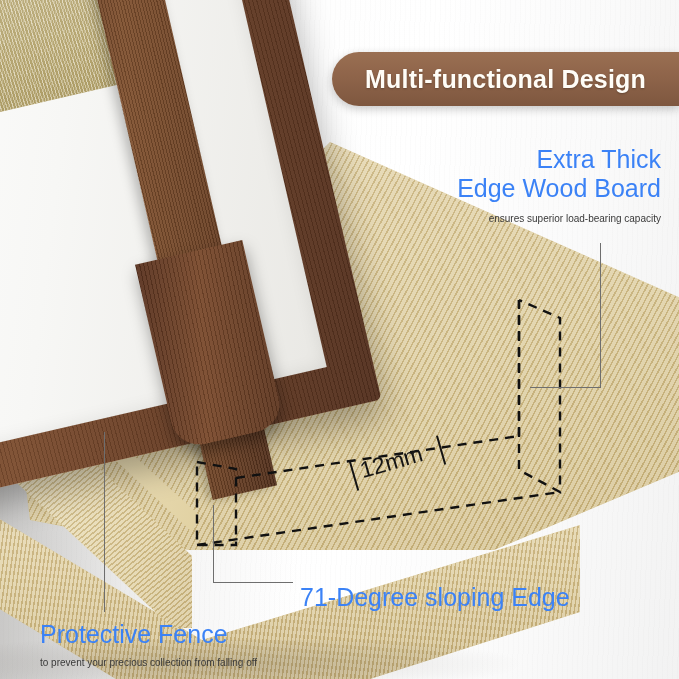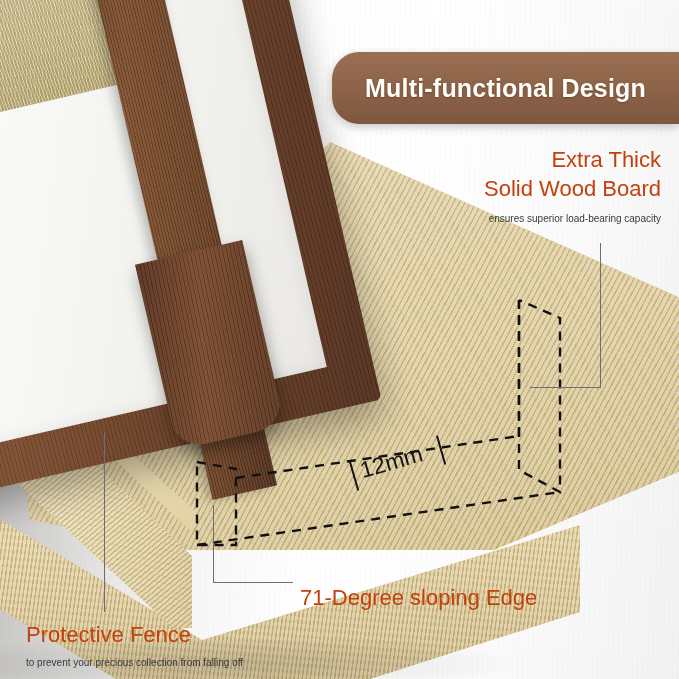--- a/index.html
+++ b/index.html
@@ -120,42 +120,42 @@
     background:linear-gradient(100deg,#fbf3dd,#ecdfb8 50%,#dccb99);
     clip-path:polygon(0px 0px, 268px 244px, 262px 262px, 0px 16px);
   }
   .shelf-shadow{
     position:absolute;left:-30px;top:520px;width:700px;height:60px;
     background:radial-gradient(60% 70% at 40% 40%,rgba(90,85,78,.22),rgba(255,255,255,0) 72%);
   }
 
   
   .banner{
-    position:absolute;left:332px;top:52px;width:347px;height:72px;
+    position:absolute;left:332px;top:52px;width:347px;height:54px;
     background:linear-gradient(180deg,#9a6f52 0%,#8d6349 50%,#7e573f 100%);
     border-radius:27px 0 0 27px;
     box-shadow:0 3px 10px rgba(0,0,0,.22);
     display:flex;align-items:center;justify-content:center;
   }
   .banner-text{
     color:#fffdf7;font-size:25px;font-weight:bold;letter-spacing:.2px;
     white-space:nowrap;text-shadow:0 1px 2px rgba(0,0,0,.25);
   }
 
   
   .callout{position:absolute;}
   .callout .title{
-    color:#c2410c;font-size:22px;line-height:29px;font-weight:400;white-space:nowrap;
+    color:#3b82f6;font-size:25px;line-height:29px;font-weight:400;white-space:nowrap;
   }
   .callout .sub{
     color:#3a3a3a;font-size:10px;line-height:16px;font-weight:400;
   }
   #callout-thick{right:18px;top:145px;text-align:right;}
   #callout-thick .sub{margin-top:8px;}
-  #callout-fence{left:26px;top:620px;text-align:left;}
+  #callout-fence{left:40px;top:620px;text-align:left;}
   #callout-fence .sub{margin-top:6px;}
   #callout-edge{left:300px;top:583px;text-align:left;}
   #callout-edge .sub{margin-top:4px;}
 
   
   .leader{position:absolute;background:#6e6e6e;}
   .lead-v{width:1.4px;}
   .lead-h{height:1.4px;}
   #lead-thick-v{left:600px;top:243px;height:145px;}
   #lead-thick-h{left:530px;top:387px;width:71px;}
@@ -224,21 +224,21 @@
   </div>
 
   <div class="leader lead-v" id="lead-thick-v"></div>
   <div class="leader lead-h" id="lead-thick-h"></div>
   <div class="leader lead-v" id="lead-fence"></div>
   <div class="leader lead-v" id="lead-edge-v"></div>
   <div class="leader lead-h" id="lead-edge-h"></div>
 
   <div class="callout" id="callout-thick">
     <div class="title">Extra Thick</div>
-    <div class="title">Solid Wood Board</div>
+    <div class="title">Edge Wood Board</div>
     <div class="sub">ensures superior load-bearing capacity</div>
   </div>
 
   <div class="callout" id="callout-fence">
     <div class="title">Protective Fence</div>
     <div class="sub">to prevent your precious collection from falling off</div>
   </div>
 
   <div class="callout" id="callout-edge">
     <div class="title">71-Degree sloping Edge</div>

